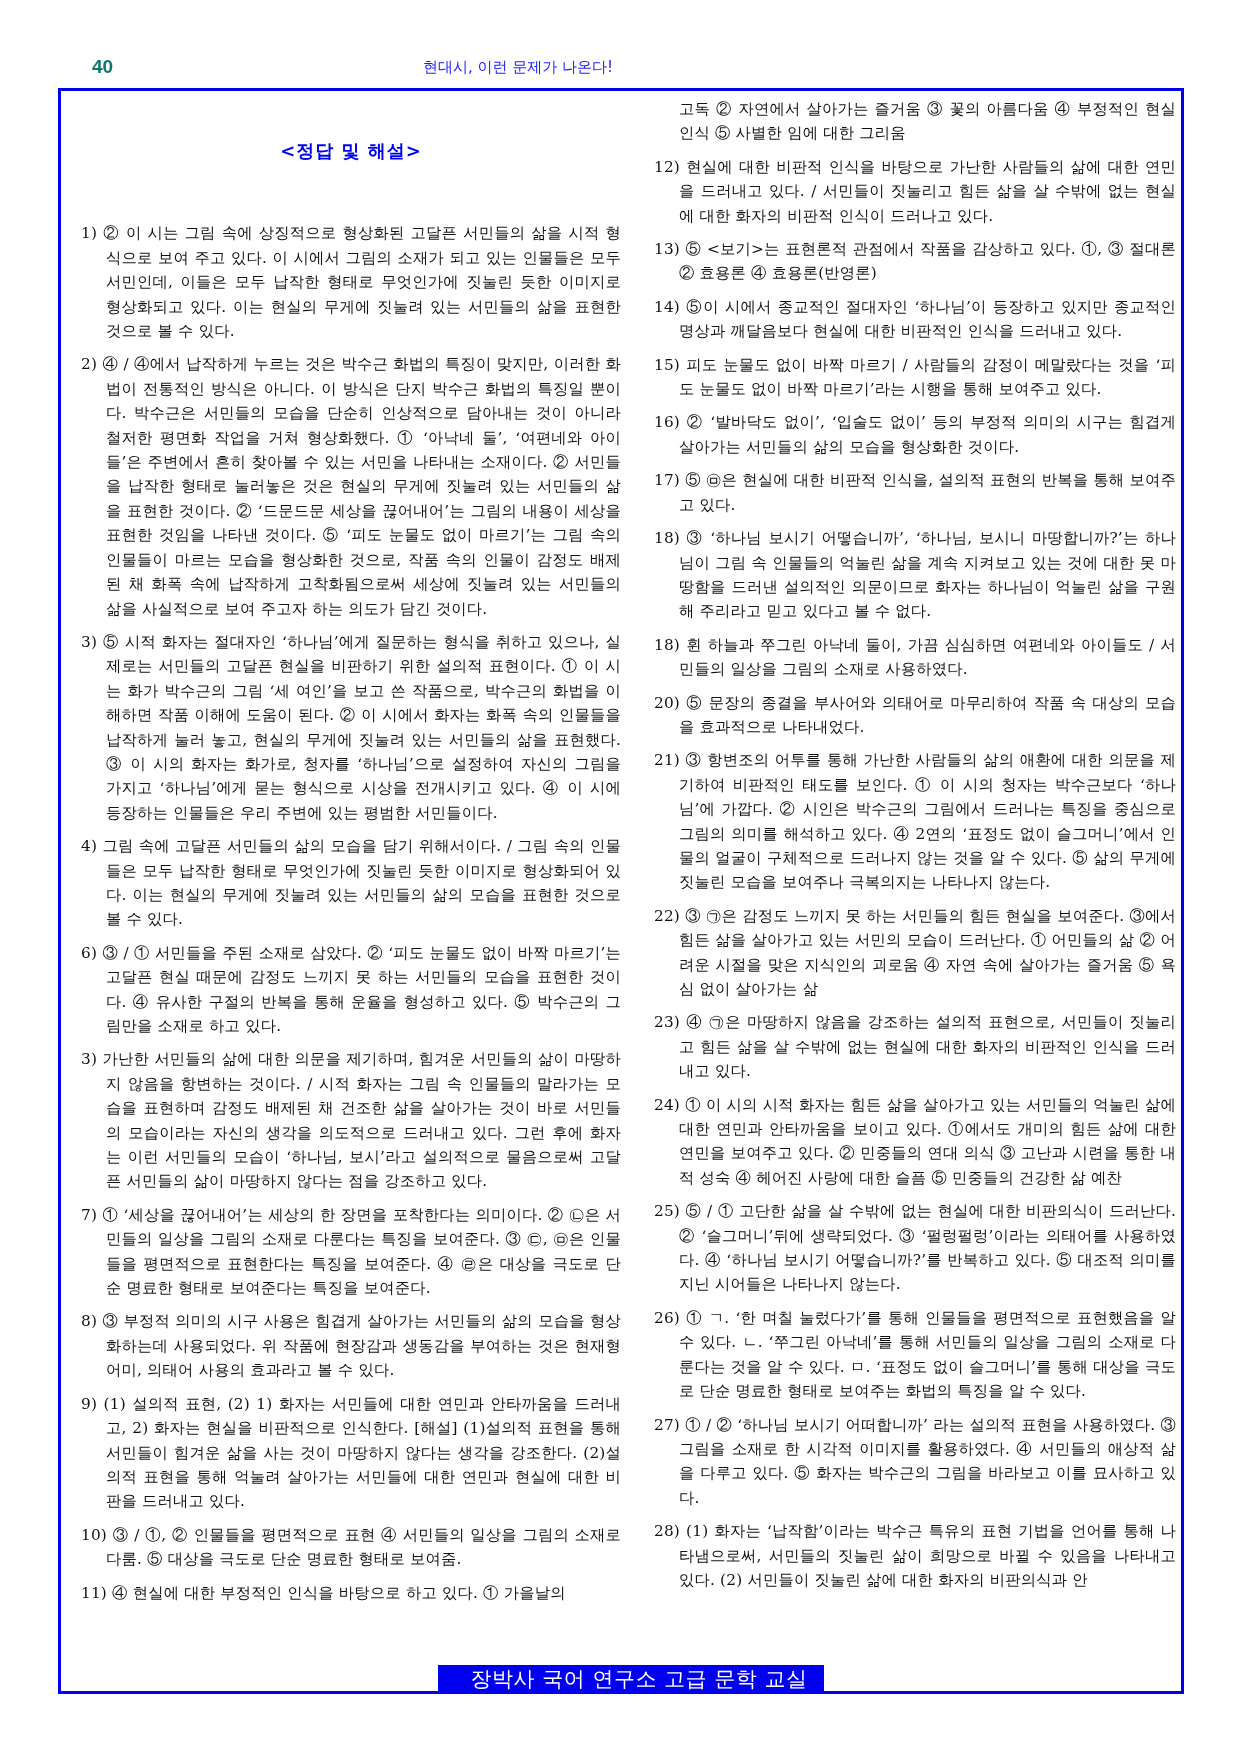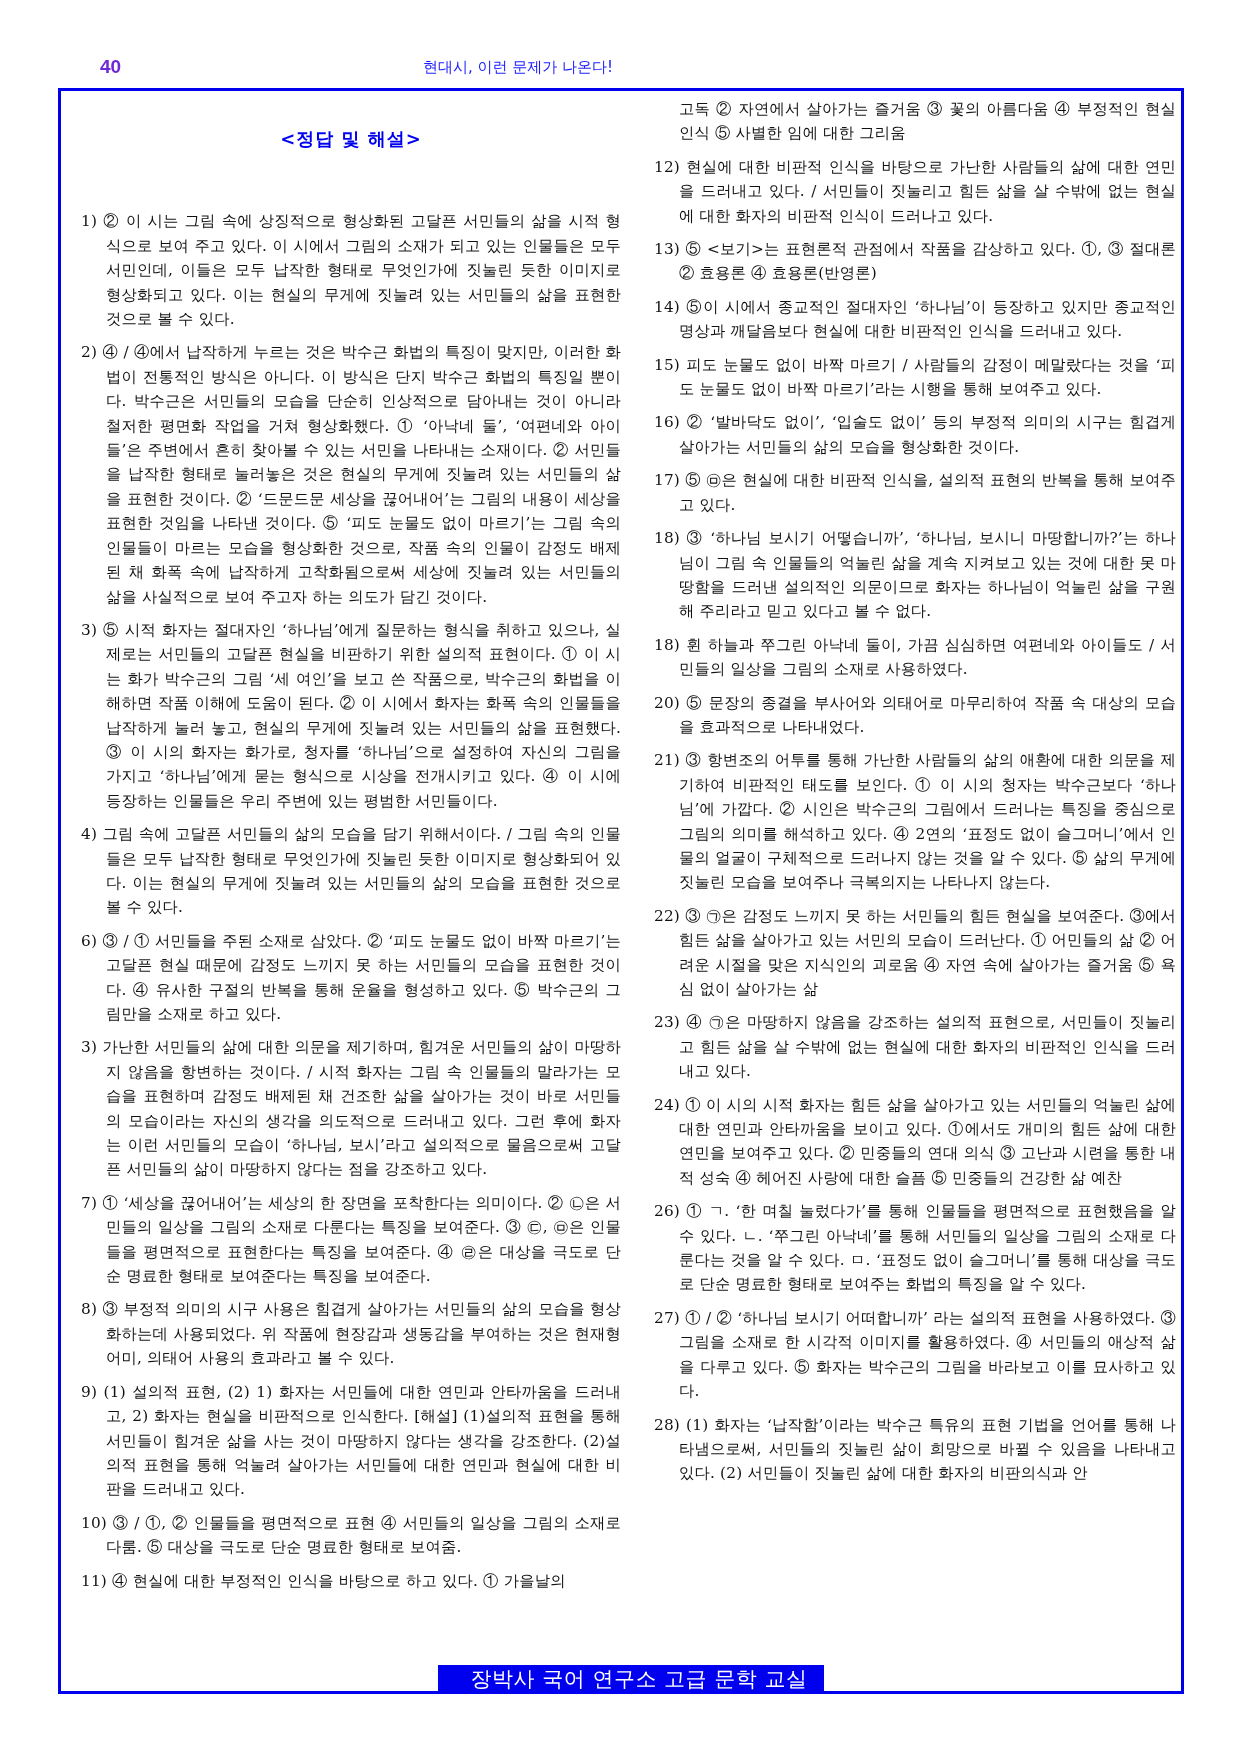--- a/index.html
+++ b/index.html
@@ -1,28 +1,28 @@
 <!DOCTYPE html>
 <html><head>
 <meta charset="utf-8">
 <style>
   html, body { margin: 0; padding: 0; background: #ffffff; }
   body { width: 1240px; height: 1752px; position: relative; overflow: hidden;
          font-family: "DejaVu Serif", "Liberation Serif", serif; color: #111; }
-  .page-number { position: absolute; left: 100px; top: 56px; font-family: "Liberation Sans", "DejaVu Sans", sans-serif;
-                 font-weight: bold; font-size: 19px; color: #6d28d9; }
+  .page-number { position: absolute; left: 92px; top: 56px; font-family: "Liberation Sans", "DejaVu Sans", sans-serif;
+                 font-weight: bold; font-size: 19px; color: #0f766e; }
   .running-head { position: absolute; left: 0; width: 1036px; top: 58px; text-align: center;
                   font-family: "DejaVu Sans", "Liberation Sans", sans-serif; font-size: 15px; color: #1a1aff; }
   .frame { position: absolute; left: 58px; top: 88px; width: 1120px; height: 1600px;
            border: 3px solid #0000ee; box-sizing: content-box; }
   .col { position: absolute; top: 0; font-size: 15.3px; line-height: 24.4px; letter-spacing: 0.2px; }
   .col-left { left: 20px; width: 540px; }
   .col-right { left: 578px; width: 522px; margin-left: 15px; }
   .section-title { text-align: center; color: #0000ee; font-family: "DejaVu Sans", "Liberation Sans", sans-serif;
-                   font-weight: bold; font-size: 18px; margin-top: 36px; margin-bottom: 58px; letter-spacing: 1px; }
+                   font-weight: bold; font-size: 18px; margin-top: 48px; margin-bottom: 58px; letter-spacing: 1px; }
   .item { padding-left: 25px; text-indent: -25px; text-align: justify; margin-bottom: 9px; }
   .item.wide { padding-left: 25px; text-indent: -25px; }
   .cont { padding-left: 25px; text-align: justify; margin-top: 6px; margin-bottom: 9px; }
   .footer-banner { position: absolute; left: 377px; top: 1574px; width: 370px; height: 28px; background: #0000ee;
                    color: #ffffff; text-align: center; font-family: "DejaVu Sans", "Liberation Sans", sans-serif;
                    font-size: 21px; line-height: 28px; letter-spacing: 0.5px; padding-left: 16px; }
 </style>
 </head>
 <body>
 
@@ -54,19 +54,20 @@
     <div class="item wide">15) 피도 눈물도 없이 바짝 마르기 / 사람들의 감정이 메말랐다는 것을 ‘피도 눈물도 없이 바짝 마르기’라는 시행을 통해 보여주고 있다.</div>
     <div class="item wide">16) ② ‘발바닥도 없이’, ‘입술도 없이’ 등의 부정적 의미의 시구는 힘겹게 살아가는 서민들의 삶의 모습을 형상화한 것이다.</div>
     <div class="item wide">17) ⑤ ㉤은 현실에 대한 비판적 인식을, 설의적 표현의 반복을 통해 보여주고 있다.</div>
     <div class="item wide">18) ③ ‘하나님 보시기 어떻습니까’, ‘하나님, 보시니 마땅합니까?’는 하나님이 그림 속 인물들의 억눌린 삶을 계속 지켜보고 있는 것에 대한 못 마땅함을 드러낸 설의적인 의문이므로 화자는 하나님이 억눌린 삶을 구원해 주리라고 믿고 있다고 볼 수 없다.</div>
     <div class="item wide">18) 휜 하늘과 쭈그린 아낙네 둘이, 가끔 심심하면 여편네와 아이들도 / 서민들의 일상을 그림의 소재로 사용하였다.</div>
     <div class="item wide">20) ⑤ 문장의 종결을 부사어와 의태어로 마무리하여 작품 속 대상의 모습을 효과적으로 나타내었다.</div>
     <div class="item wide">21) ③ 항변조의 어투를 통해 가난한 사람들의 삶의 애환에 대한 의문을 제기하여 비판적인 태도를 보인다. ① 이 시의 청자는 박수근보다 ‘하나님’에 가깝다. ② 시인은 박수근의 그림에서 드러나는 특징을 중심으로 그림의 의미를 해석하고 있다. ④ 2연의 ‘표정도 없이 슬그머니’에서 인물의 얼굴이 구체적으로 드러나지 않는 것을 알 수 있다. ⑤ 삶의 무게에 짓눌린 모습을 보여주나 극복의지는 나타나지 않는다.</div>
     <div class="item wide">22) ③ ㉠은 감정도 느끼지 못 하는 서민들의 힘든 현실을 보여준다. ③에서 힘든 삶을 살아가고 있는 서민의 모습이 드러난다. ① 어민들의 삶 ② 어려운 시절을 맞은 지식인의 괴로움 ④ 자연 속에 살아가는 즐거움 ⑤ 욕심 없이 살아가는 삶</div>
     <div class="item wide">23) ④ ㉠은 마땅하지 않음을 강조하는 설의적 표현으로, 서민들이 짓눌리고 힘든 삶을 살 수밖에 없는 현실에 대한 화자의 비판적인 인식을 드러내고 있다.</div>
     <div class="item wide">24) ① 이 시의 시적 화자는 힘든 삶을 살아가고 있는 서민들의 억눌린 삶에 대한 연민과 안타까움을 보이고 있다. ①에서도 개미의 힘든 삶에 대한 연민을 보여주고 있다. ② 민중들의 연대 의식 ③ 고난과 시련을 통한 내적 성숙 ④ 헤어진 사랑에 대한 슬픔 ⑤ 민중들의 건강한 삶 예찬</div>
+    <div class="item wide">25) ⑤ / ① 고단한 삶을 살 수밖에 없는 현실에 대한 비판의식이 드러난다. ② ‘슬그머니’뒤에 생략되었다. ③ ‘펄렁펄렁’이라는 의태어를 사용하였다. ④ ‘하나님 보시기 어떻습니까?’를 반복하고 있다. ⑤ 대조적 의미를 지닌 시어들은 나타나지 않는다.</div>
     <div class="item wide">26) ① ㄱ. ‘한 며칠 눌렀다가’를 통해 인물들을 평면적으로 표현했음을 알 수 있다. ㄴ. ‘쭈그린 아낙네’를 통해 서민들의 일상을 그림의 소재로 다룬다는 것을 알 수 있다. ㅁ. ‘표정도 없이 슬그머니’를 통해 대상을 극도로 단순 명료한 형태로 보여주는 화법의 특징을 알 수 있다.</div>
     <div class="item wide">27) ① / ② ‘하나님 보시기 어떠합니까’ 라는 설의적 표현을 사용하였다. ③ 그림을 소재로 한 시각적 이미지를 활용하였다. ④ 서민들의 애상적 삶을 다루고 있다. ⑤ 화자는 박수근의 그림을 바라보고 이를 묘사하고 있다.</div>
     <div class="item wide">28)  (1) 화자는 ‘납작함’이라는 박수근 특유의 표현 기법을 언어를 통해 나타냄으로써, 서민들의 짓눌린 삶이 희망으로 바뀔 수 있음을 나타내고 있다. (2) 서민들이 짓눌린 삶에 대한 화자의 비판의식과 안</div>
   </div>
 
   <div class="footer-banner">장박사 국어 연구소 고급 문학 교실</div>
 </div>
 
 </body></html>

